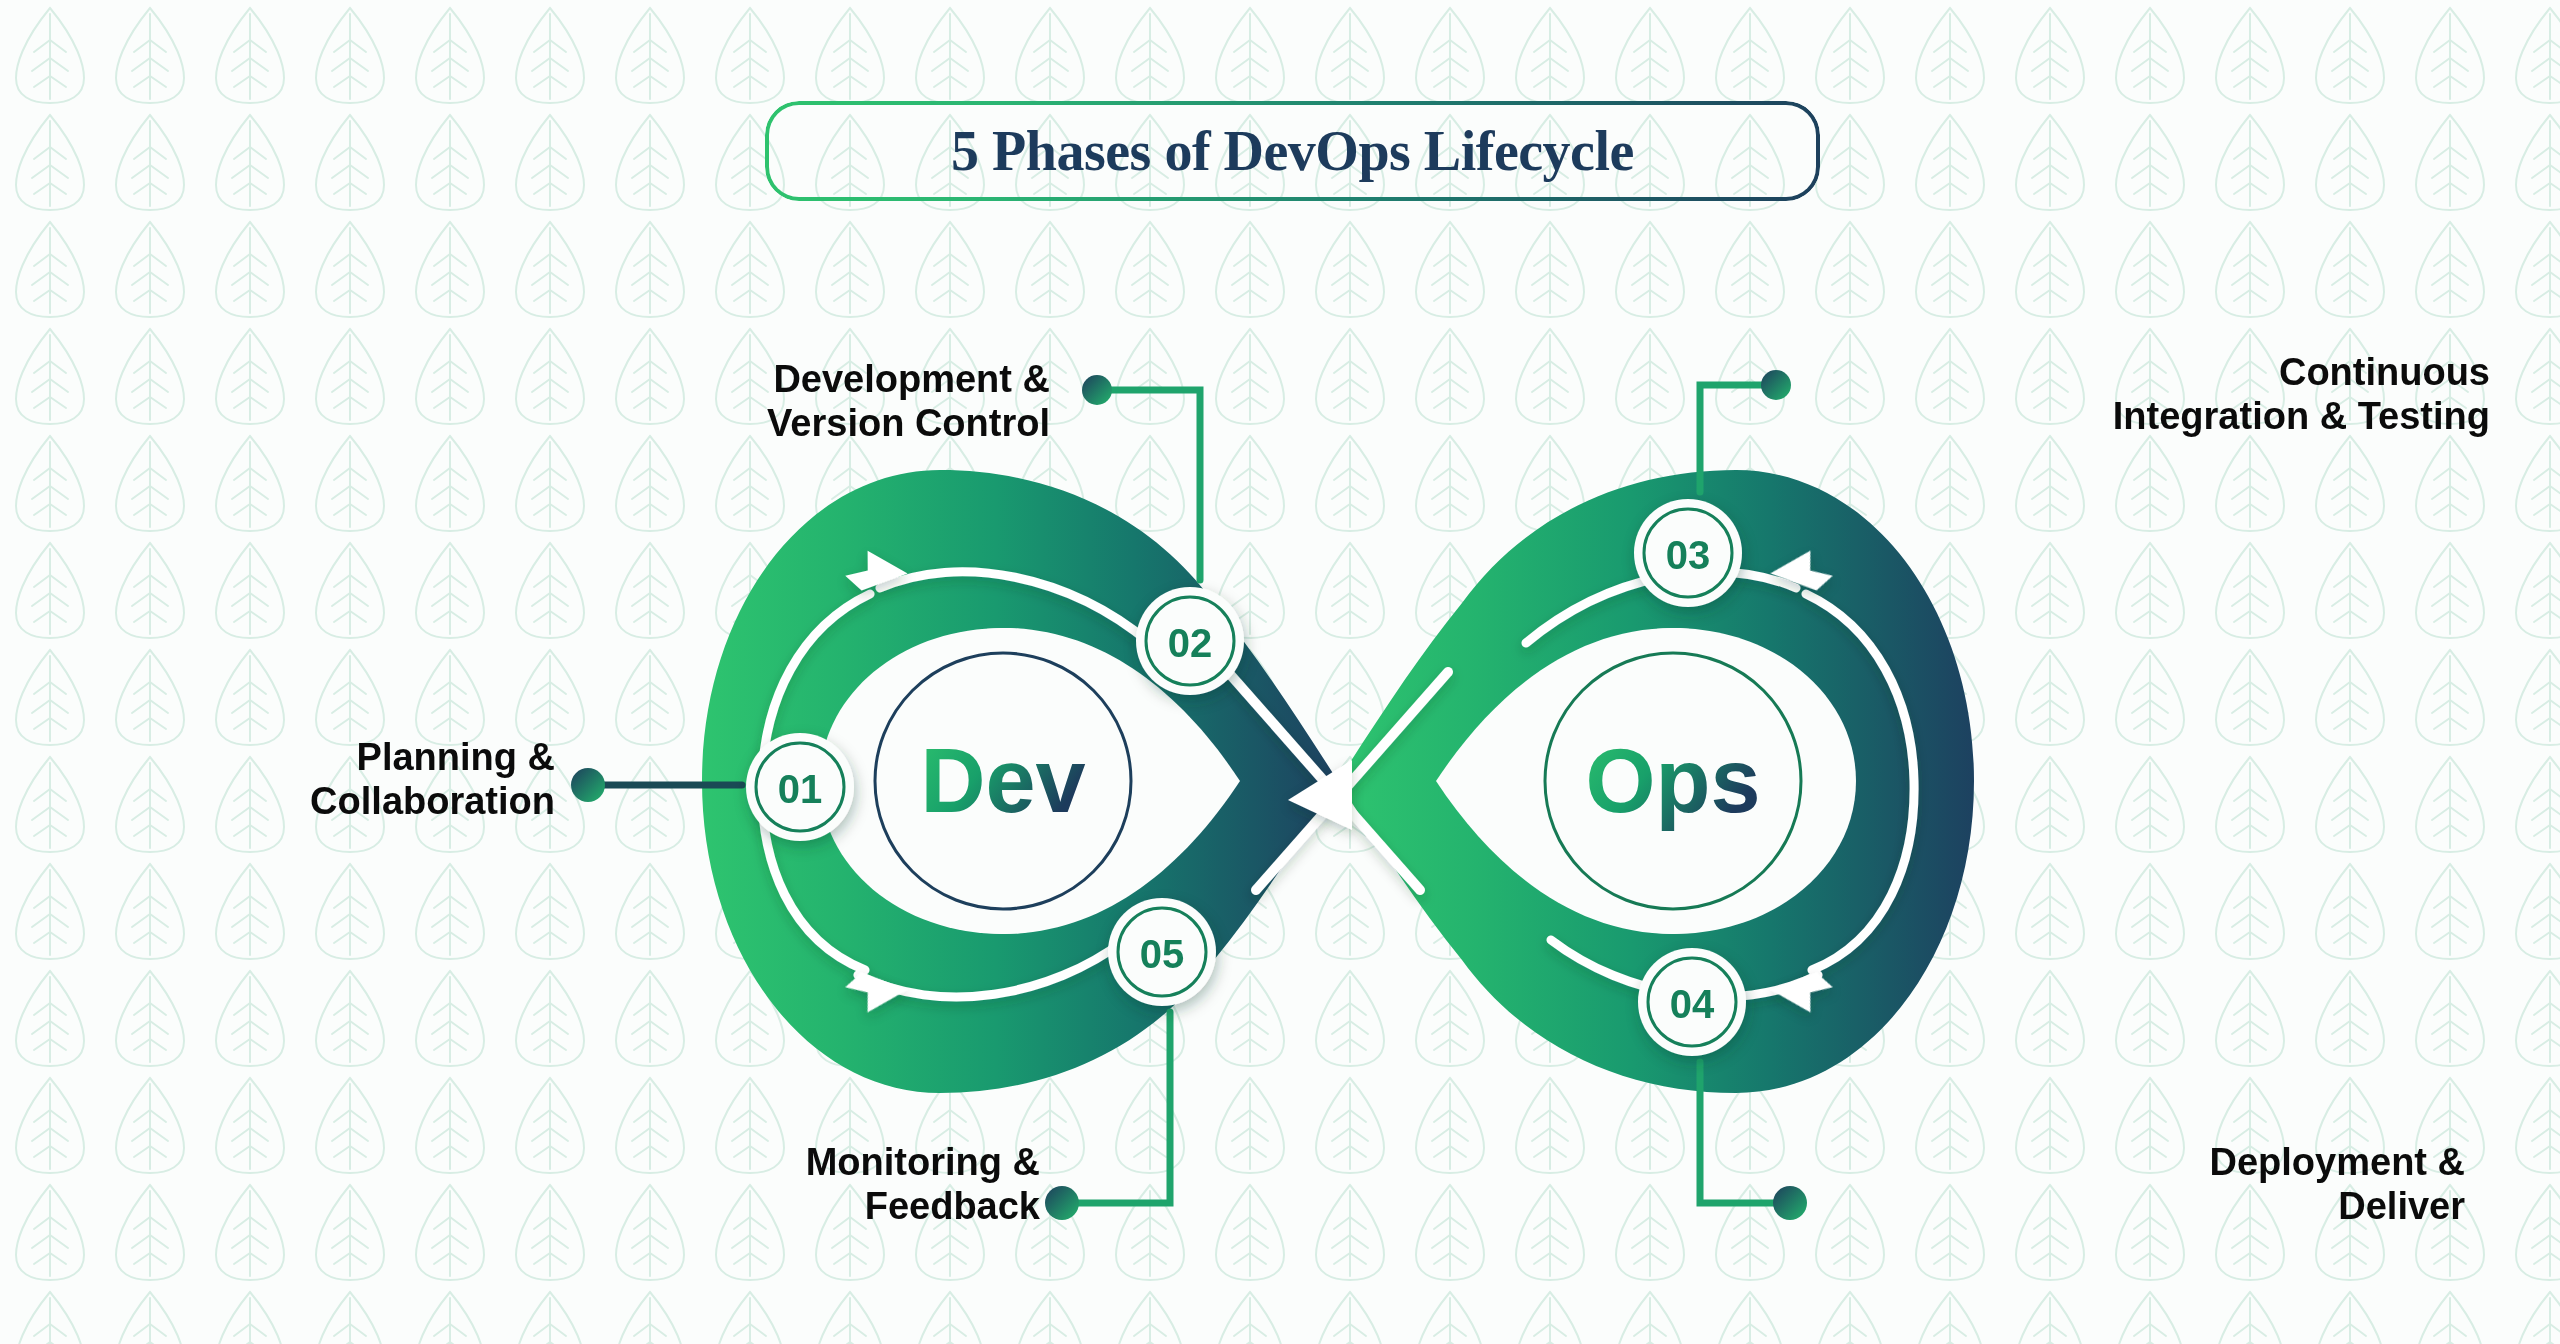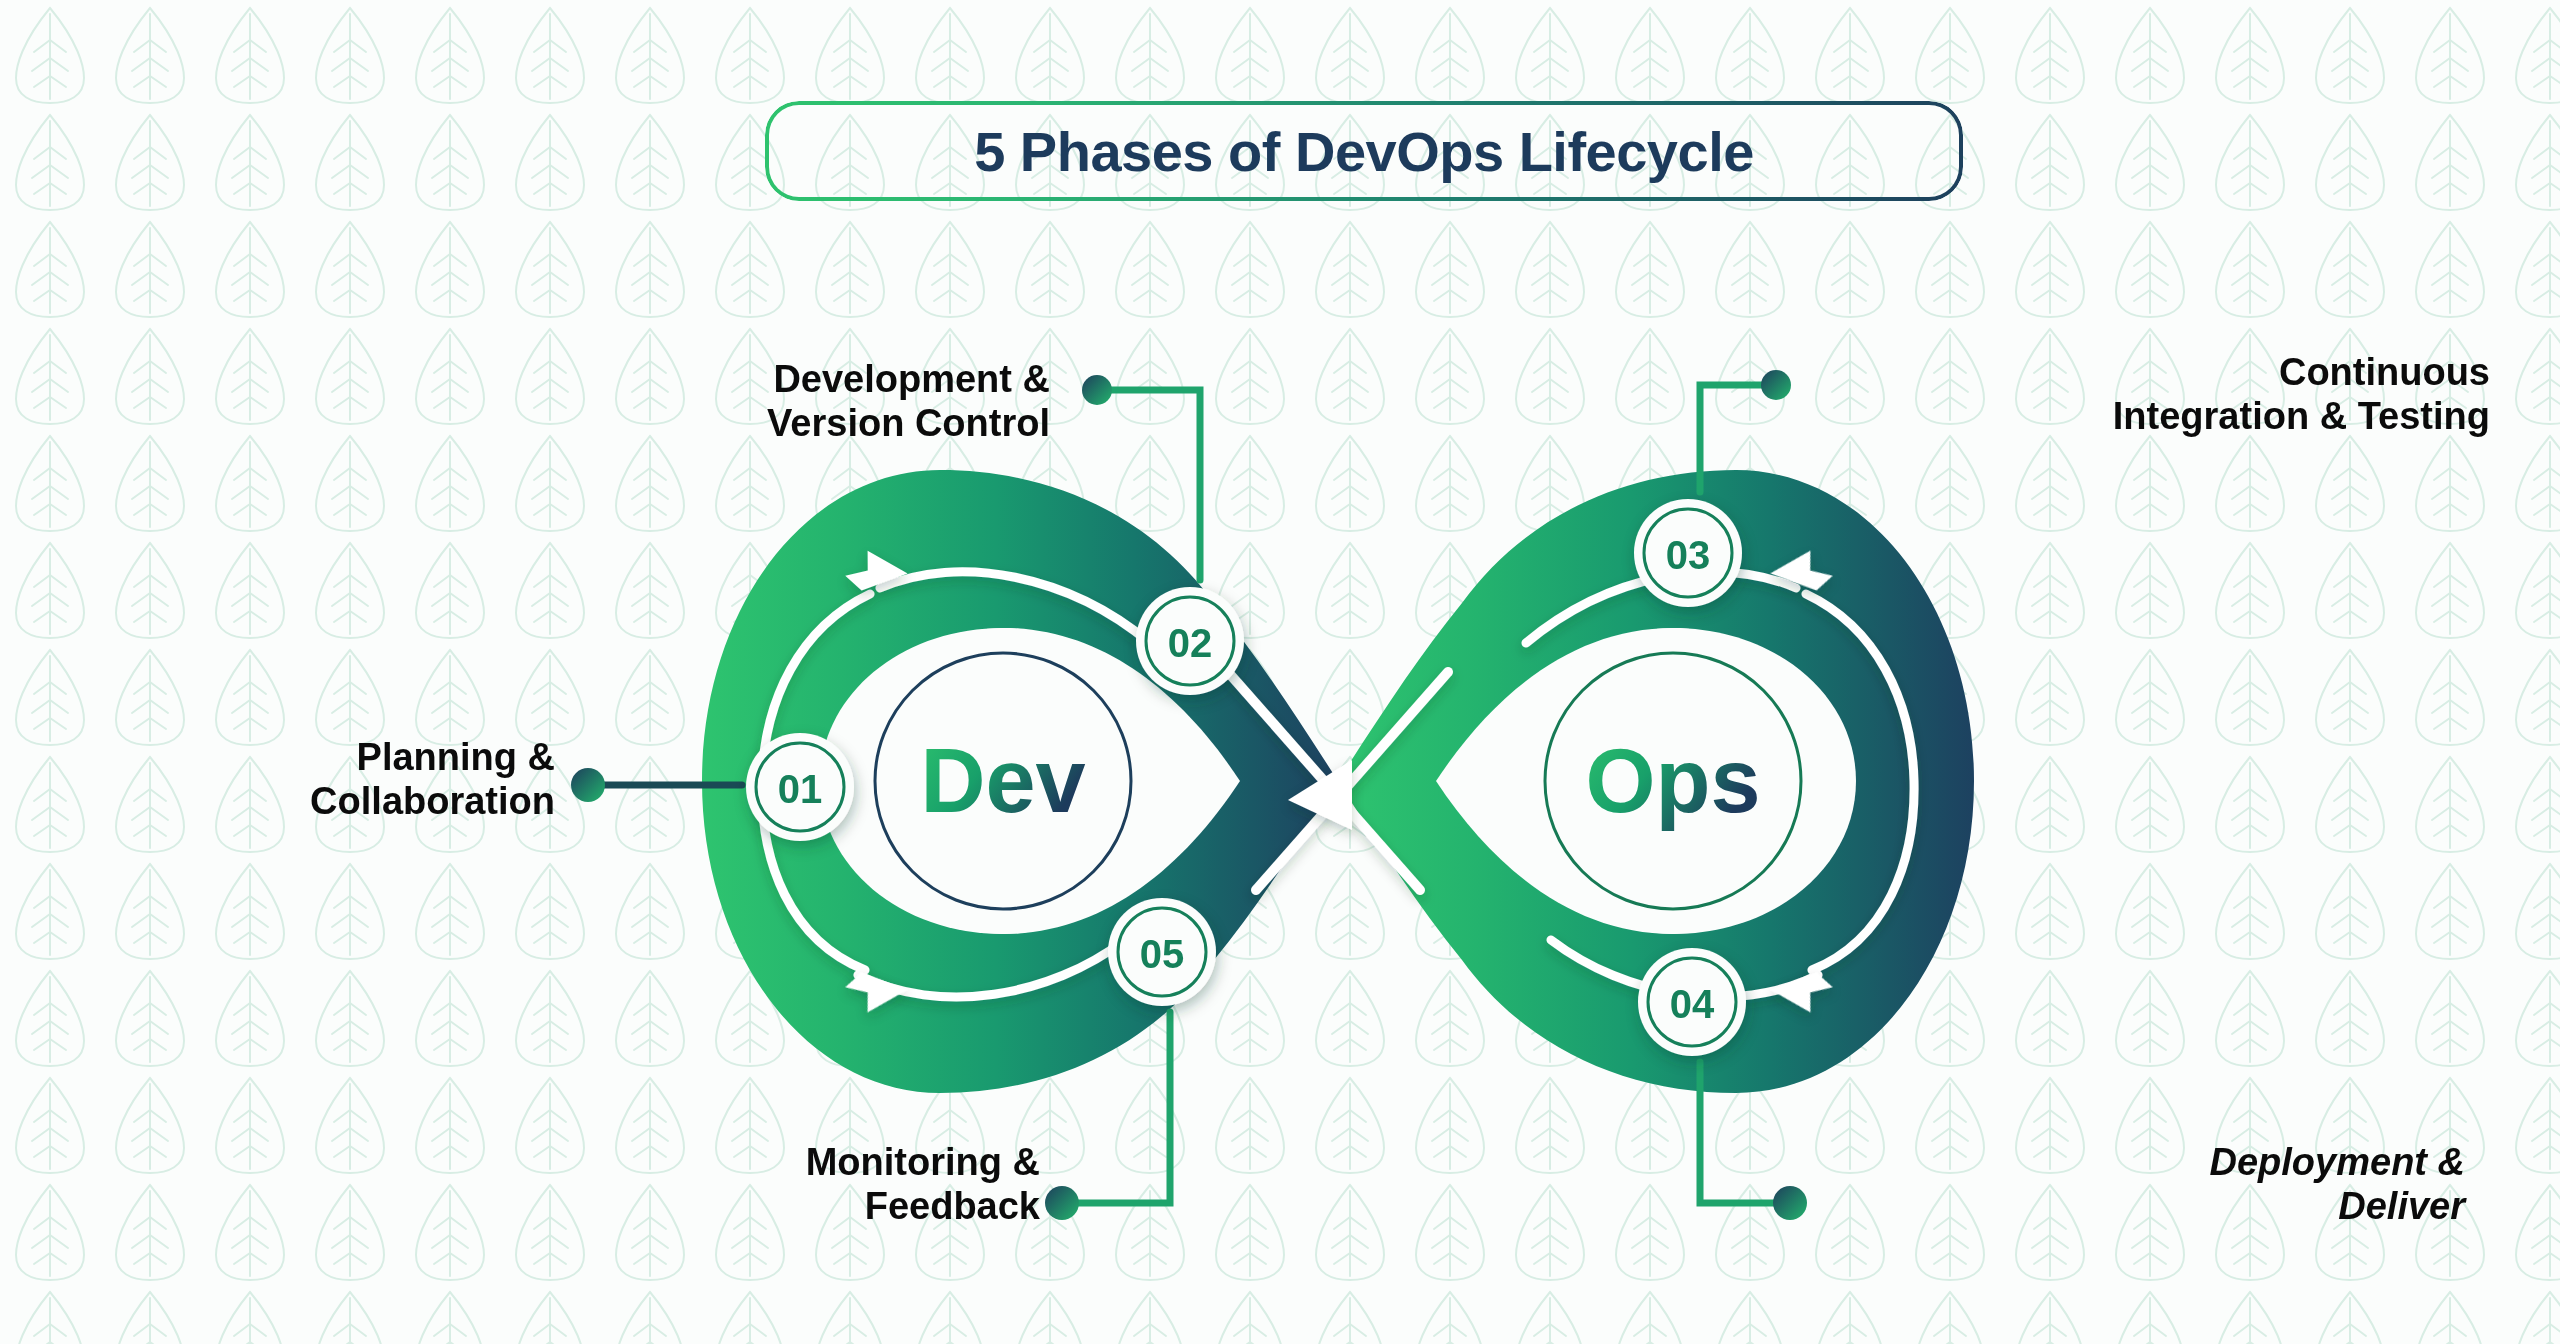--- a/index.html
+++ b/index.html
@@ -17,25 +17,26 @@
     position:absolute;inset:0;
     width:2560px;height:1344px;
     z-index:0;
     pointer-events:none;
   }
 
   
   #title-box{
     position:absolute;
     left:765px;top:101px;
-    width:1198px;height:100px;
+    width:1055px;height:100px;
     border-radius:34px;
     z-index:5;
     display:flex;align-items:center;justify-content:center;
     background:transparent;
+    font-family:Liberation Serif, serif;
   }
   #title-box .frame{
     position:absolute;inset:0;
     border-radius:34px;
     padding:4px;
     background:linear-gradient(100deg,#2ec36d 0%,#2bb573 22%,#1f7f6f 58%,#1d3f5c 100%);
     -webkit-mask:linear-gradient(#000 0 0) content-box,linear-gradient(#000 0 0);
     -webkit-mask-composite:xor;
     mask:linear-gradient(#000 0 0) content-box,linear-gradient(#000 0 0);
     mask-composite:exclude;
@@ -66,21 +67,21 @@
     line-height:1.16;
     white-space:pre-line;
   }
   .callout.right-align{text-align:right;}
   .callout.left-align{text-align:right;}
 
   #label-planning        {left:180px; top:735px; width:375px;}
   #label-development     {left:400px; top:325px; width:650px;margin-top:32px;}
   #label-monitoring      {left:440px; top:1140px; width:600px;}
   #label-continuous      {left:1790px;top:350px; width:700px;}
-  #label-deployment      {left:1825px;top:1140px;width:640px;font-style:italic;}
+  #label-deployment      {left:1825px;top:1140px;width:640px;}
 </style>
 </head>
 <body>
 
 <svg id="leaf-bg" viewBox="0 0 2560 1344" xmlns="http://www.w3.org/2000/svg" aria-hidden="true">
   <defs>
     <pattern id="leafTile" width="100" height="107" patternUnits="userSpaceOnUse">
       <g fill="none" stroke="#d8ede4" stroke-width="2" stroke-linecap="round">
         <path d="M50 8 C78 42 84 66 84 78 C84 96 69 103 50 103 C31 103 16 96 16 78 C16 66 22 42 50 8 Z"></path>
         <path d="M50 14 L50 99"></path>

